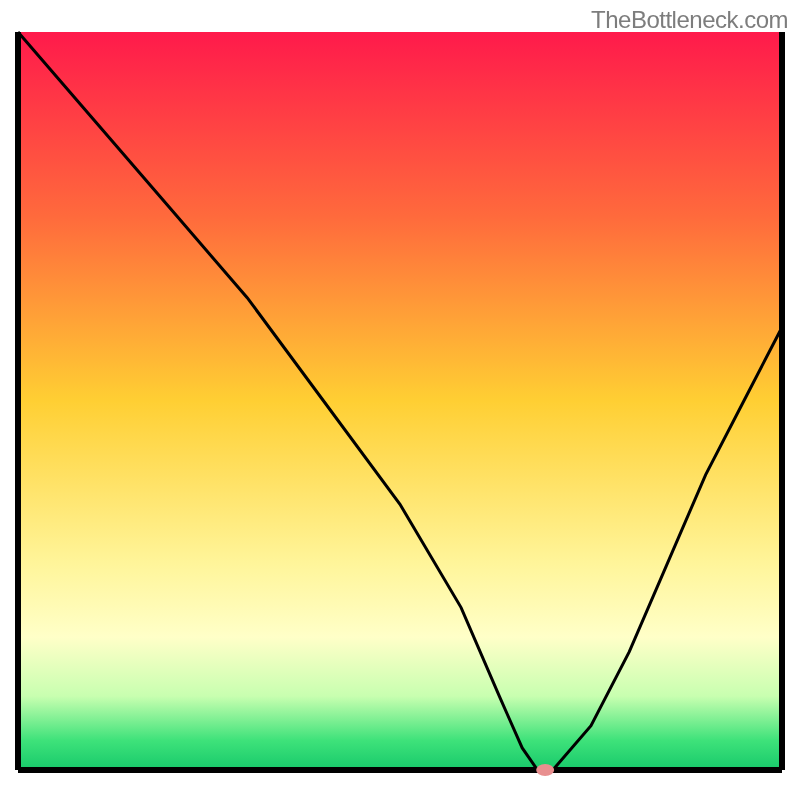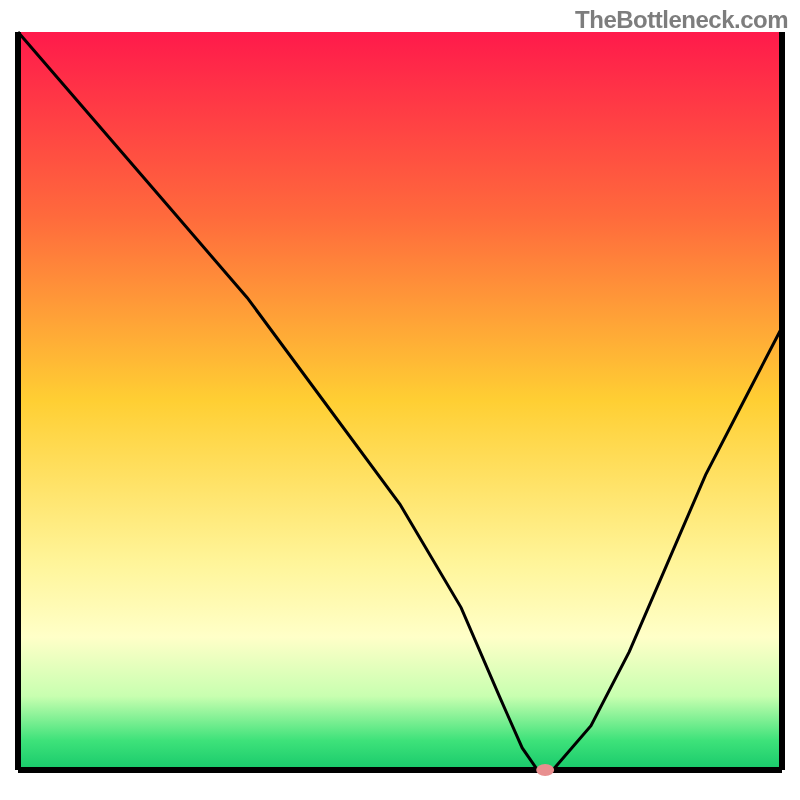--- a/index.html
+++ b/index.html
@@ -13,21 +13,21 @@
   .chart-container {
     position: relative;
     width: 800px;
     height: 800px;
   }
   .watermark {
     position: absolute;
     top: 6px;
     right: 12px;
     font-size: 24px;
-    font-weight: bold;
+    font-weight: normal;
     color: #7d7d7d;
     letter-spacing: -0.5px;
     z-index: 10;
   }
   svg.plot {
     position: absolute;
     top: 0;
     left: 0;
   }
 </style>

